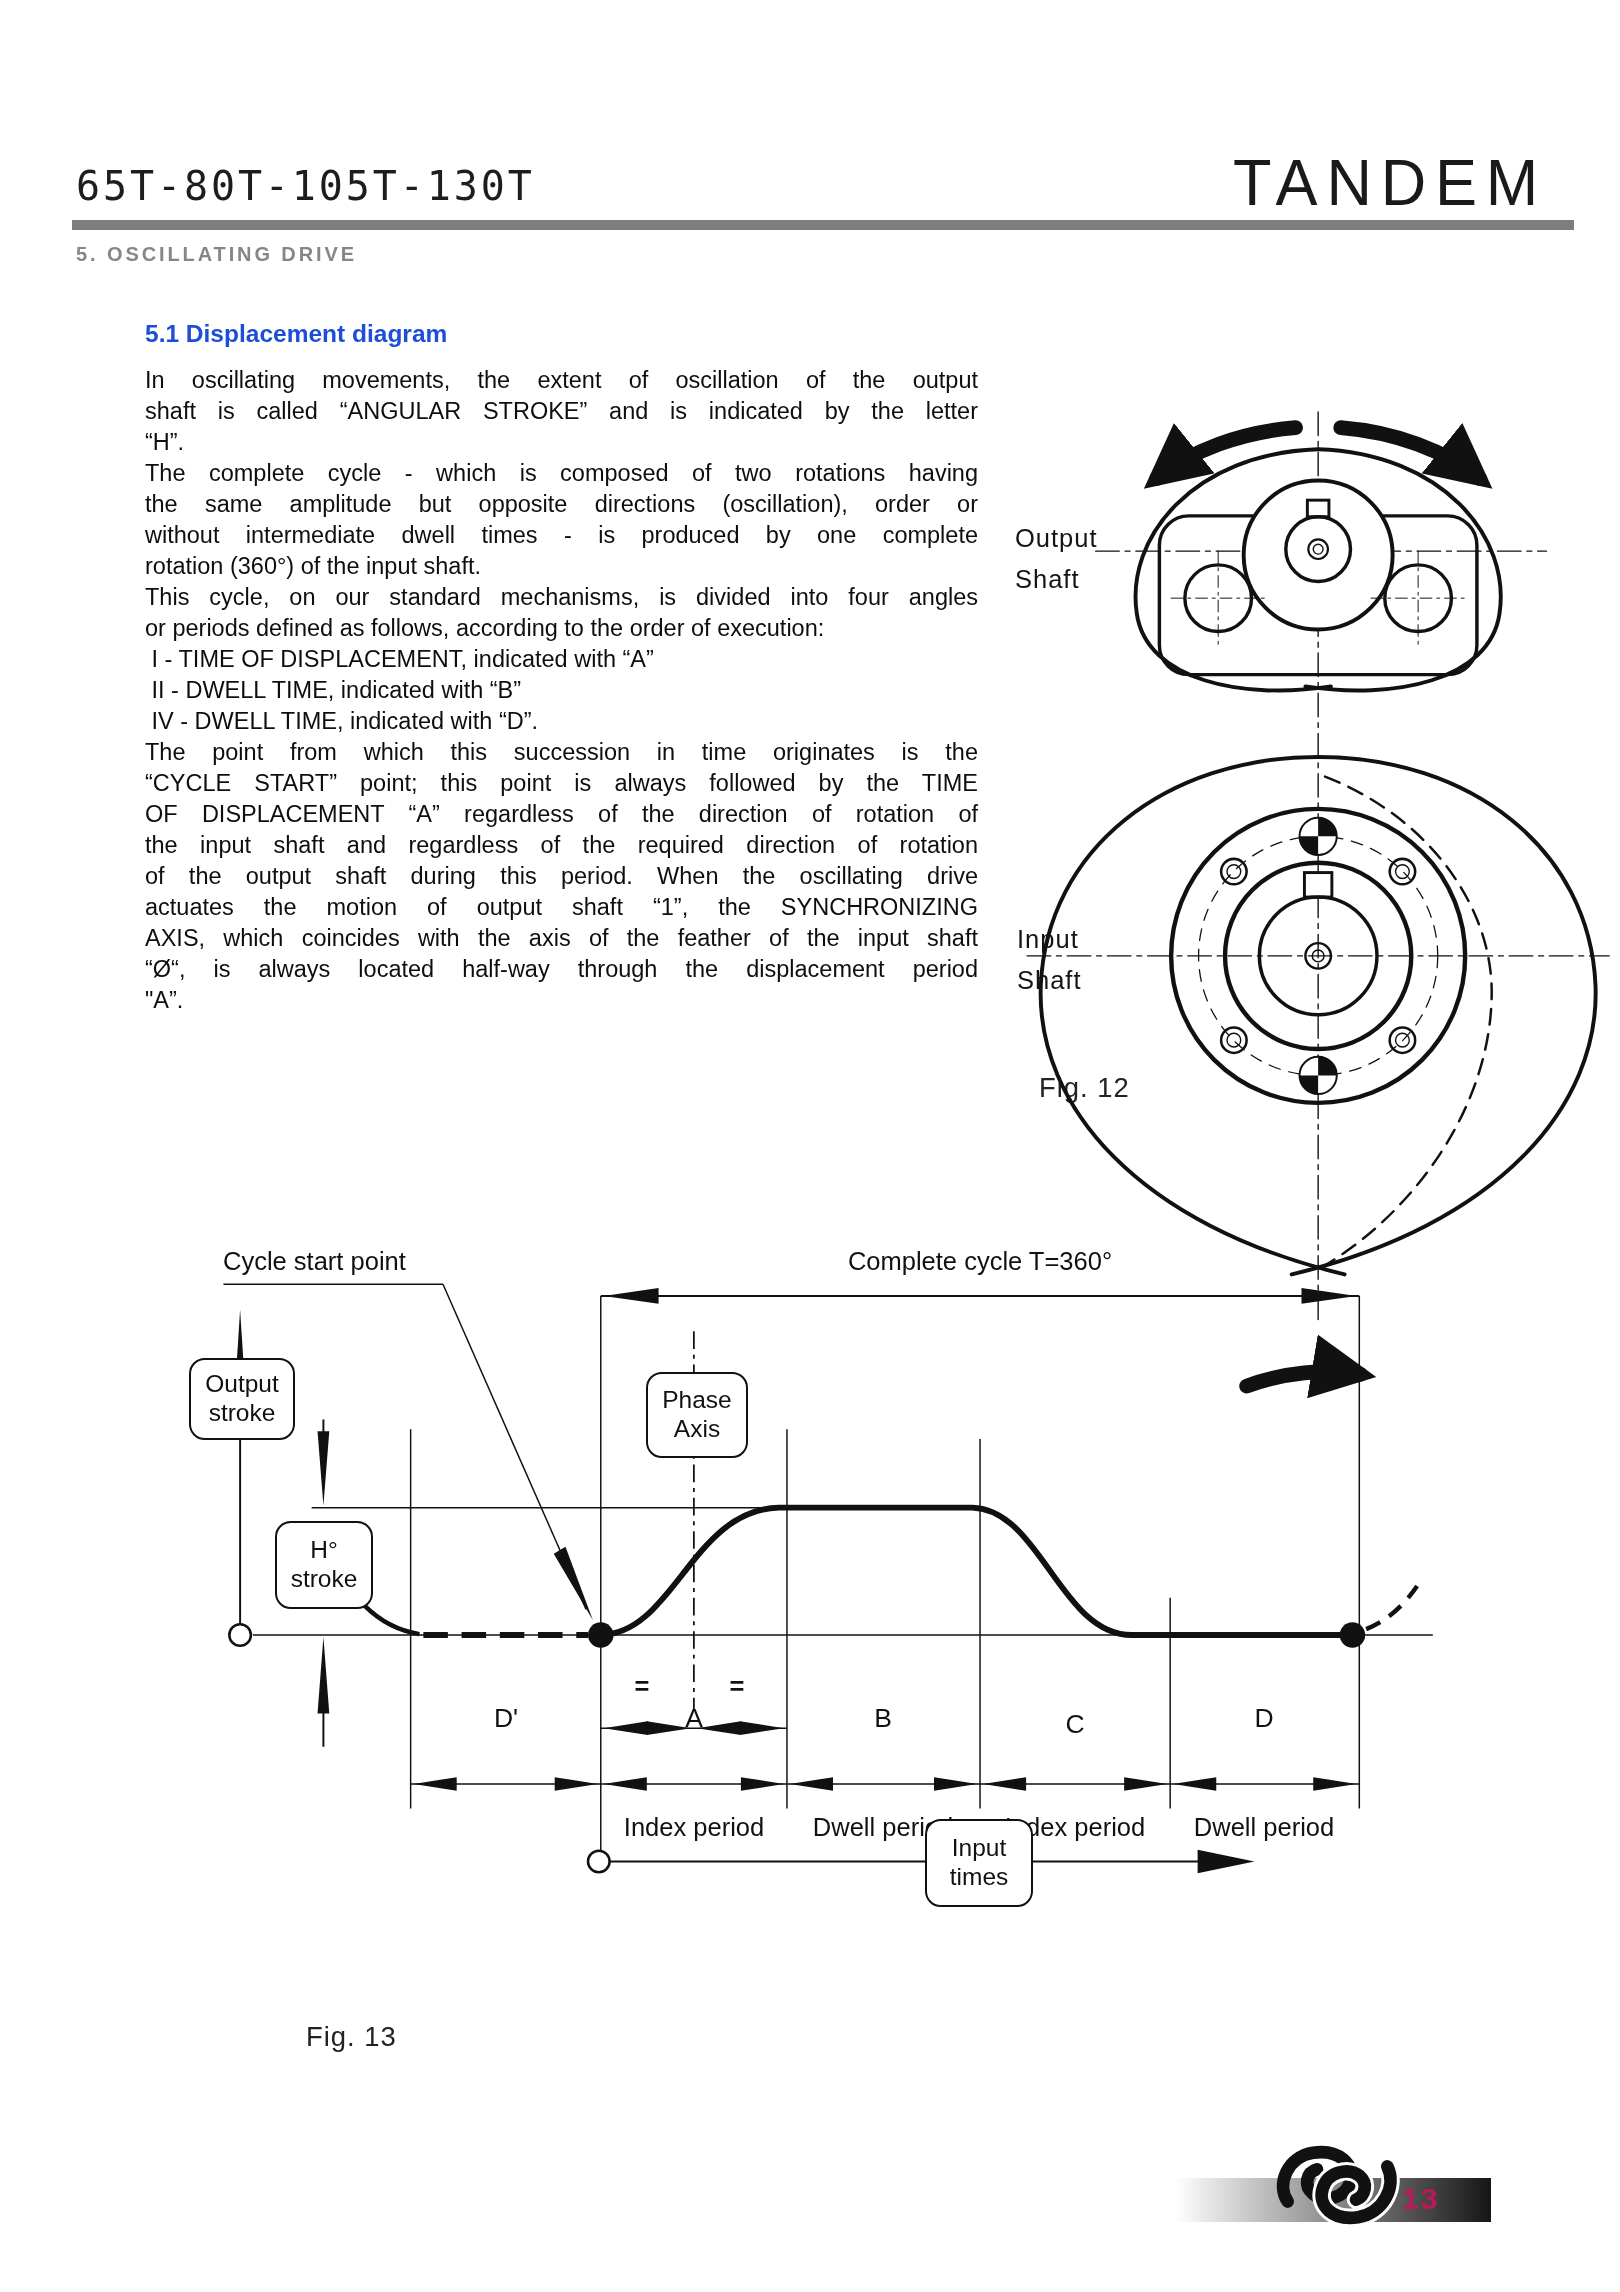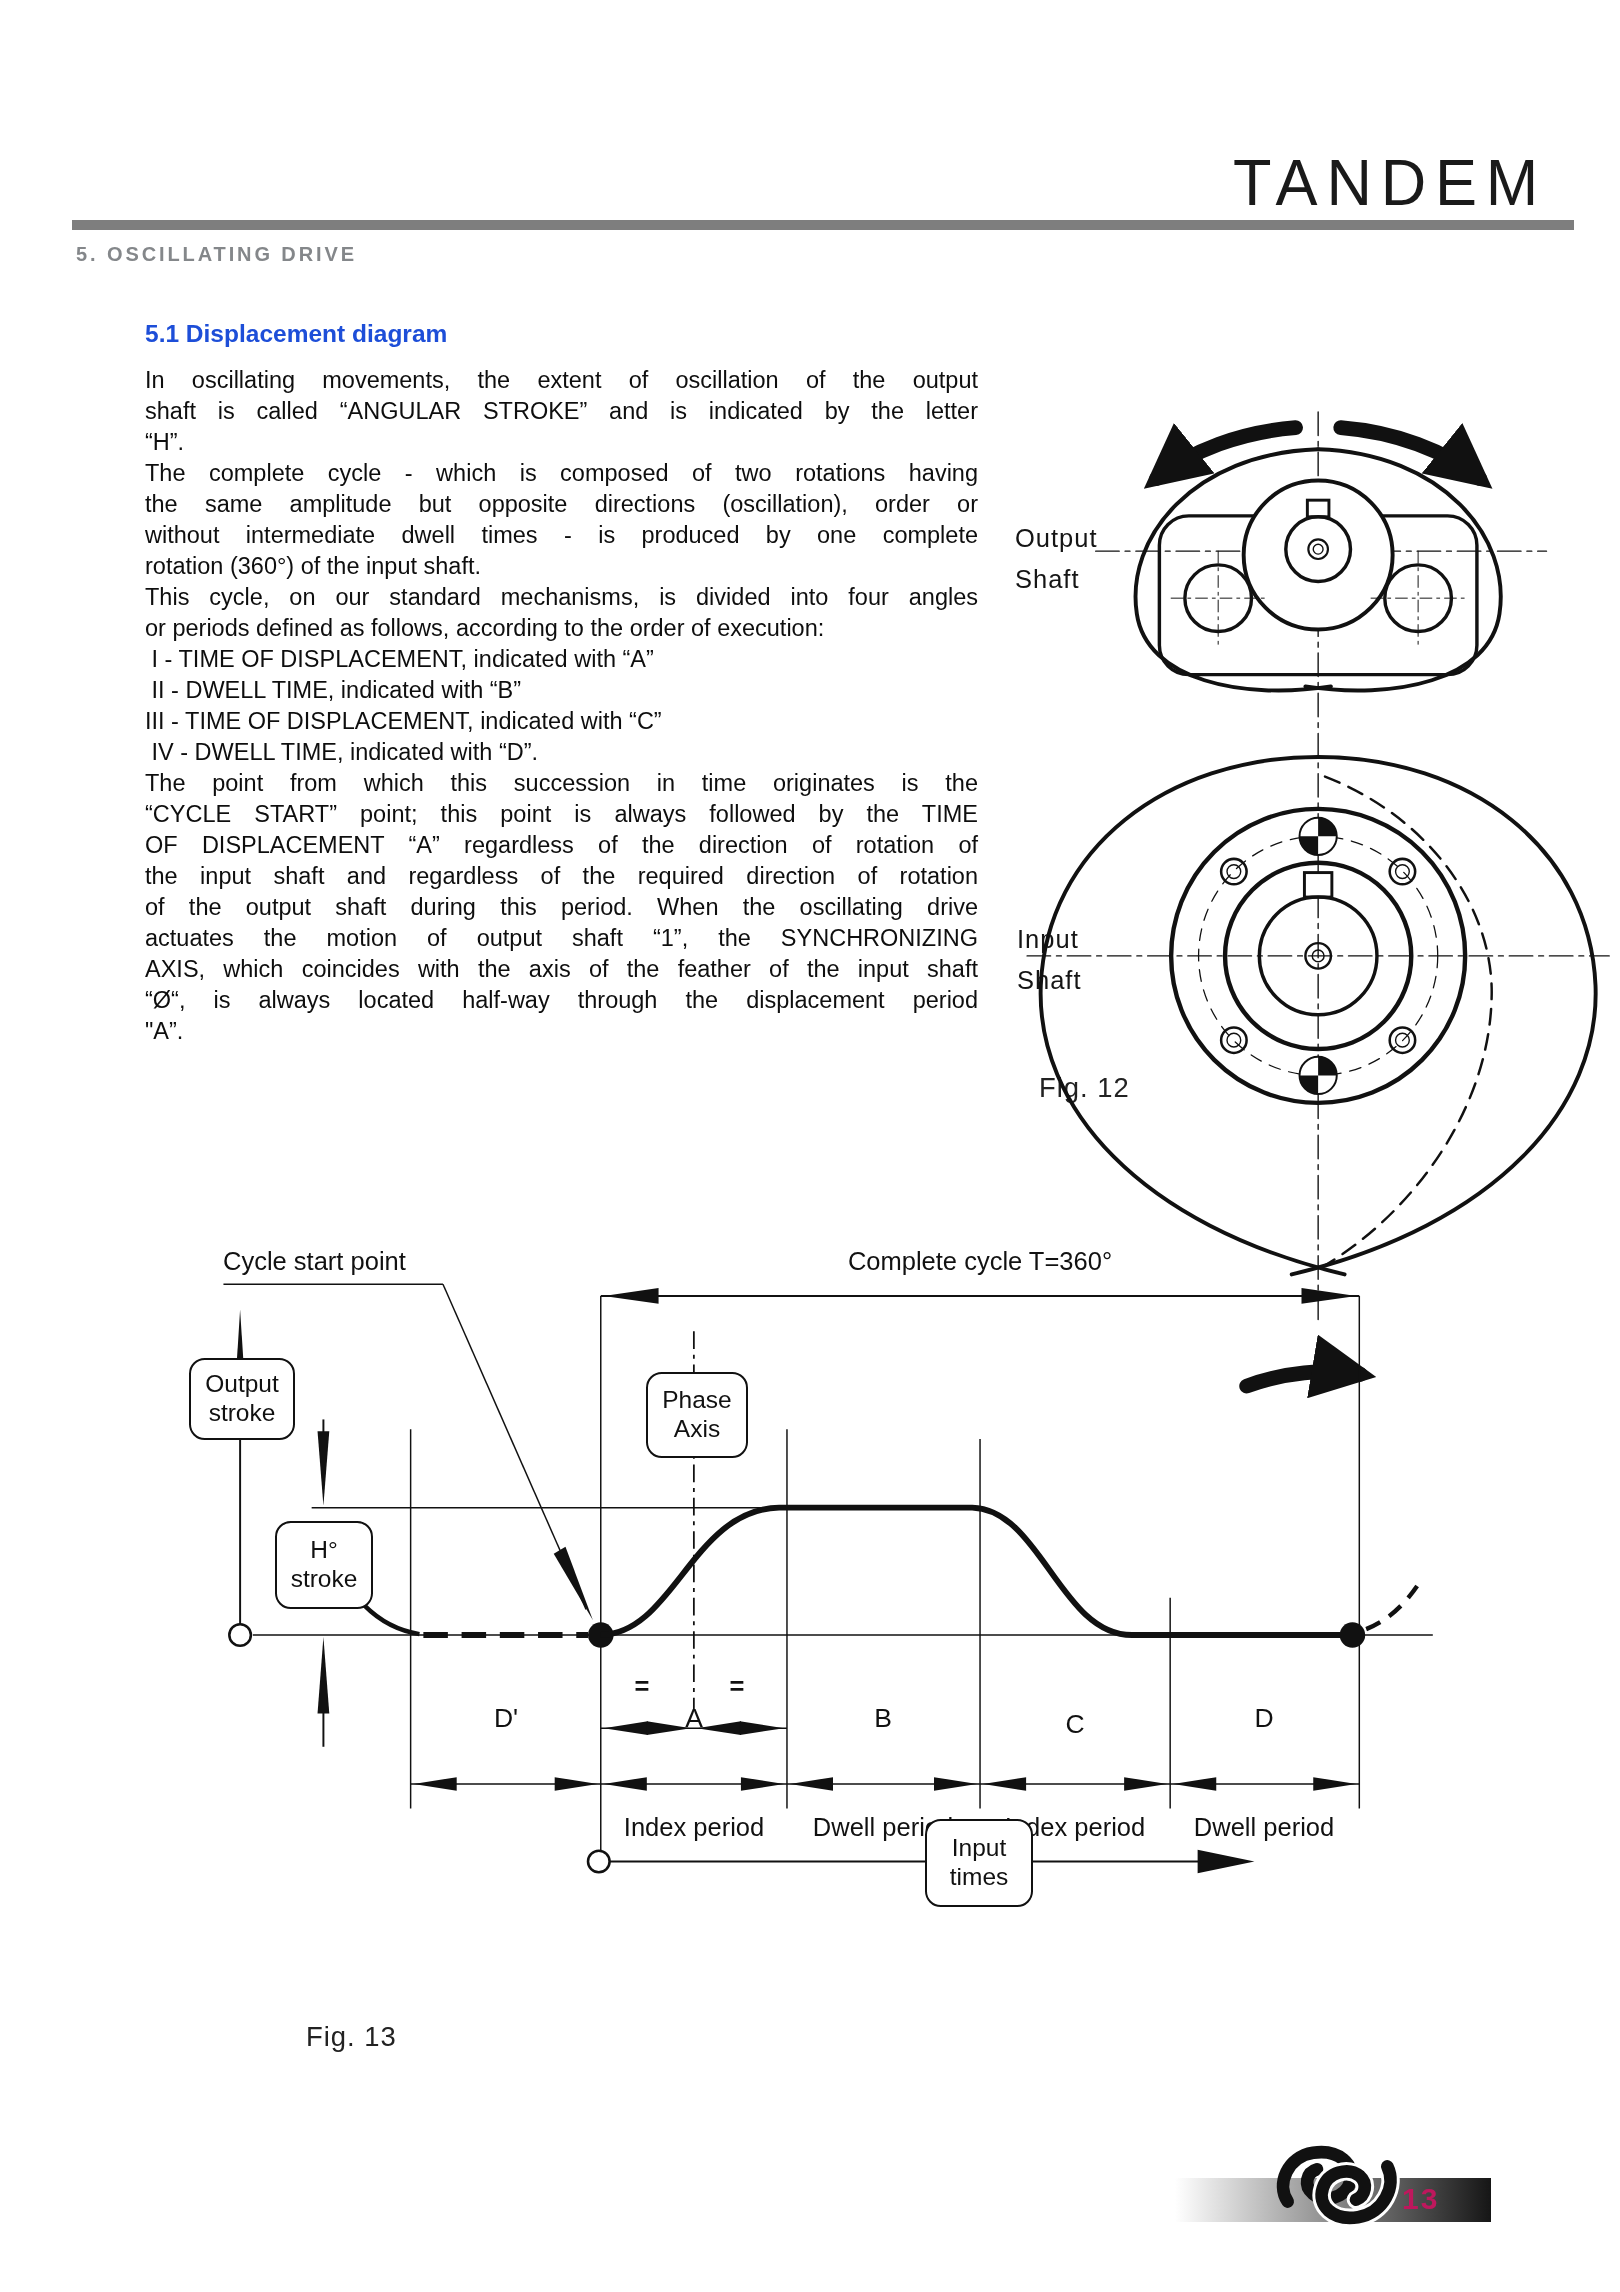--- a/index.html
+++ b/index.html
@@ -34,39 +34,39 @@
   .footer-bar{position:absolute;left:1175px;top:2178px;width:316px;height:44px;
         background:linear-gradient(90deg, rgba(255,255,255,0) 0%, #b9b9b9 30%, #6f6f6f 62%, #161616 100%);}
   .page-num{position:absolute;left:1402px;top:2182px;font-size:30px;font-weight:bold;color:#be185d;letter-spacing:2px;z-index:3;}
   .logo-wrap{position:absolute;left:1274px;top:2139px;z-index:3;}
 </style>
 </head>
 <body>
 
 <div class="page">
 
+  <div class="model-range">65T-80T-105T-130T</div>
   <div class="brand">TANDEM</div>
   <div class="header-bar"></div>
 
   <div class="h1">5. OSCILLATING DRIVE</div>
   <div class="h2">5.1 Displacement diagram</div>
 
   <div class="body-col">
     <div class="ln j">In oscillating movements, the extent of oscillation of the output</div>
     <div class="ln j">shaft is called “ANGULAR STROKE” and is indicated by the letter</div>
     <div class="ln">“H”.</div>
     <div class="ln j">The complete cycle - which is composed of two rotations having</div>
     <div class="ln j">the same amplitude but opposite directions (oscillation), order or</div>
     <div class="ln j">without intermediate dwell times - is produced by one complete</div>
     <div class="ln">rotation (360°) of the input shaft.</div>
     <div class="ln j">This cycle, on our standard mechanisms, is divided into four angles</div>
     <div class="ln">or periods defined as follows, according to the order of execution:</div>
     <div class="ln"> I - TIME OF DISPLACEMENT, indicated with “A”</div>
     <div class="ln"> II - DWELL TIME, indicated with “B”</div>
-    <div class="ln">III - TIME OF DISPLACEMENT, indicated with “C”</div>
     <div class="ln"> IV - DWELL TIME, indicated with “D”.</div>
     <div class="ln j">The point from which this succession in time originates is the</div>
     <div class="ln j">“CYCLE START” point; this point is always followed by the TIME</div>
     <div class="ln j">OF DISPLACEMENT “A” regardless of the direction of rotation of</div>
     <div class="ln j">the input shaft and regardless of the required direction of rotation</div>
     <div class="ln j">of the output shaft during this period. When the oscillating drive</div>
     <div class="ln j">actuates the motion of output shaft “1”, the SYNCHRONIZING</div>
     <div class="ln j">AXIS, which coincides with the axis of the feather of the input shaft</div>
     <div class="ln j">“Ø“, is always located half-way through the displacement period</div>
     <div class="ln">"A”.</div>

